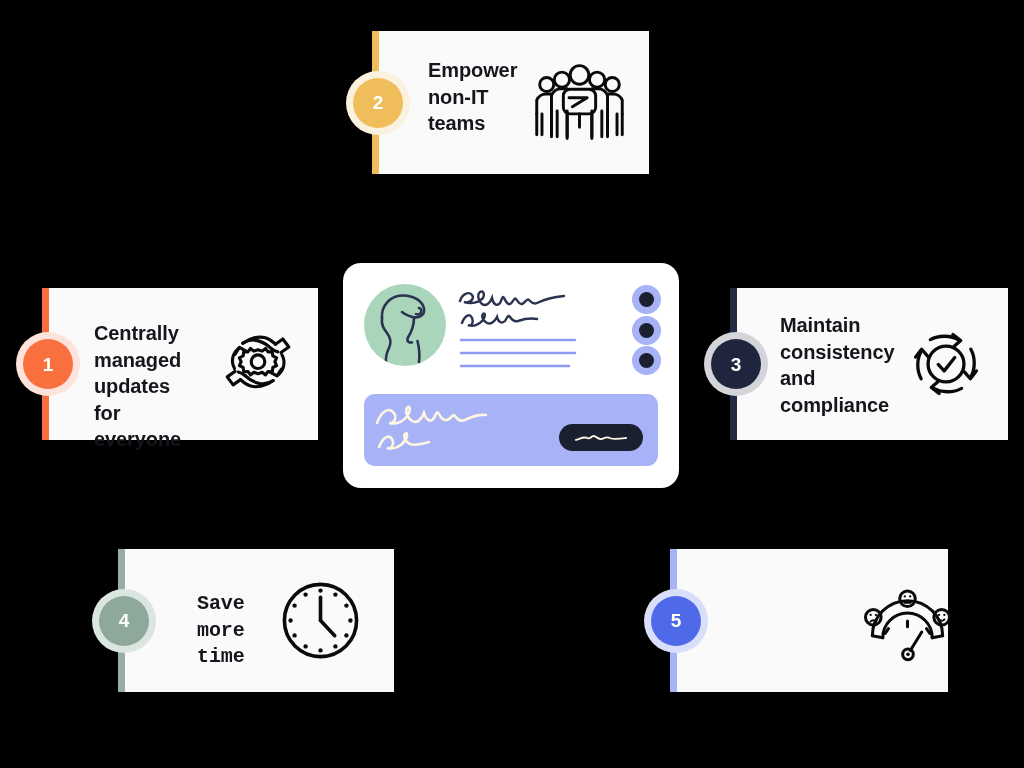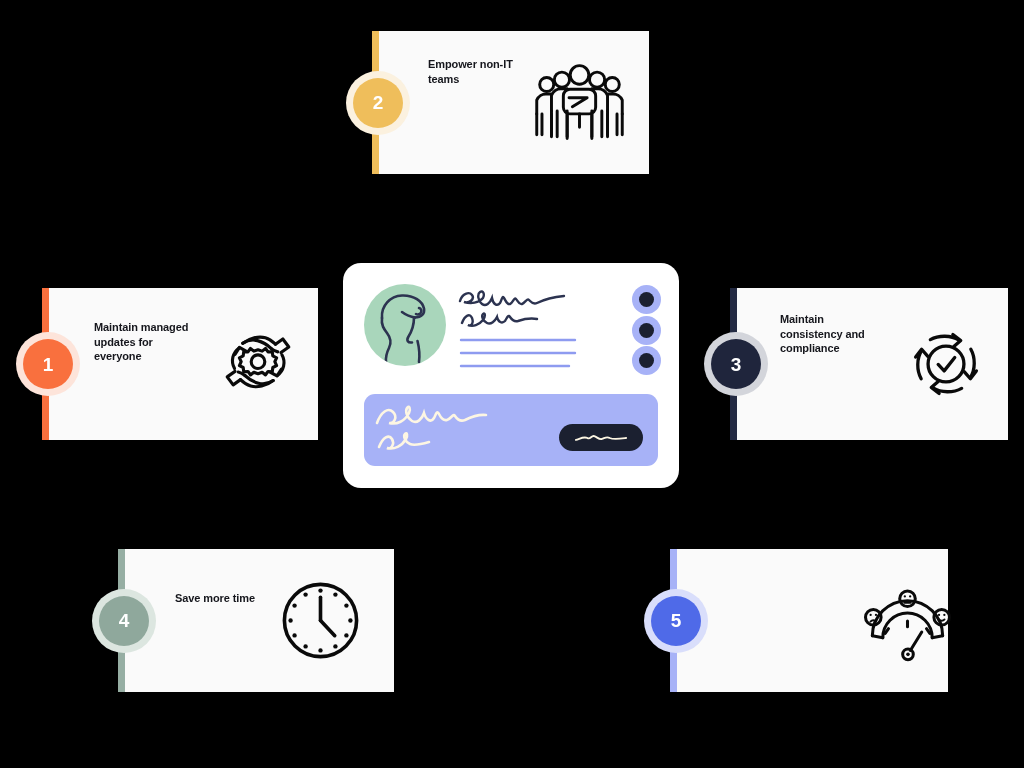--- a/index.html
+++ b/index.html
@@ -43,21 +43,21 @@
     border-radius:50%;
     display:flex; align-items:center; justify-content:center;
     color:#ffffff;
     font-weight:bold;
     font-size:19px;
     line-height:1;
     z-index:2;
   }
   .card .label {
     position:absolute;
-    font-size:11px;
+    font-size:20px;
     font-weight:bold;
     color:#15161C;
     line-height:1.33;
     letter-spacing:-0.1px;
   }
   .card .pic {
     position:absolute;
     display:flex; align-items:center; justify-content:center;
   }
 
@@ -84,21 +84,21 @@
   #card3 .halo { width:64px; height:64px; background:#D3D5DB; }
   #card3 .badge { width:50px; height:50px; background:#1F253C; }
   #card3 .label { left:50px; top:24px; width:102px; }
   #card3 .pic { left:170px; top:30px; width:92px; height:92px; }
 
   #card4 { left:118px; top:549px; width:276px; height:143px; }
   #card4 .bar { left:0px; background:#96AEA3; }
   #card4 .badge-wrap { left:-26px; top:50%; transform:translateY(-50%); width:64px; height:64px; }
   #card4 .halo { width:64px; height:64px; background:#DCE6E0; }
   #card4 .badge { width:50px; height:50px; background:#8FA89C; }
-  #card4 .label { left:57px; top:42px; width:80px; }
+  #card4 .label { left:79px; top:42px; width:80px;font-family:Liberation Mono, monospace; }
   #card4 .pic { left:155px; top:24px; width:95px; height:95px; }
 
   #card5 { left:670px; top:549px; width:278px; height:143px; }
   #card5 .bar { left:0px; background:#A7B2F7; }
   #card5 .badge-wrap { left:-26px; top:50%; transform:translateY(-50%); width:64px; height:64px; }
   #card5 .halo { width:64px; height:64px; background:#D9DEFB; }
   #card5 .badge { width:50px; height:50px; background:#4F6AE8; }
   #card5 .label { left:64px; top:34px; width:105px; }
   #card5 .pic { left:190px; top:26px; width:95px; height:95px; }
 
@@ -158,21 +158,21 @@
 <body>
 
 <div id="stage">
 
   <div class="card" id="card1">
     <div class="bar"></div>
     <div class="badge-wrap">
       <div class="halo"></div>
       <div class="badge">1</div>
     </div>
-    <div class="label">Maintain managed updates for everyone</div>
+    <div class="label">Centrally managed updates for everyone</div>
     <div class="pic">
       <svg viewBox="0 0 100 100" width="92" height="92" fill="none" stroke="#0A0A0A" stroke-width="3.4" stroke-linecap="round" stroke-linejoin="round">
 
         <path d="M50 34.5 L54.5 36 L58.2 33.1 L60.9 36.9 L65.5 36.6 L66.1 41.2 L70.2 43.3 L68.3 47.5 L70.2 51.7 L66.1 53.8 L65.5 58.4 L60.9 58.1 L58.2 61.9 L54.5 59 L50 60.5 L45.5 59 L41.8 61.9 L39.1 58.1 L34.5 58.4 L33.9 53.8 L29.8 51.7 L31.7 47.5 L29.8 43.3 L33.9 41.2 L34.5 36.6 L39.1 36.9 L41.8 33.1 L45.5 36 Z"></path>
         <circle cx="50" cy="47.5" r="7.4"></circle>
 
         <path d="M33.5 27.5 C41 21.5 51 19.5 58 21.5 C62.5 22.8 66 25.5 69 28.5"></path>
         <path d="M33.5 27.5 C38 24.5 44 23.2 49.5 24.6 C55 26 60 29 64.2 33"></path>
         <path d="M69 28.5 L77 22.8 L83.5 31.5 L75 37.5"></path>
         <path d="M64.2 33 C66.5 34.8 68.8 36.4 71.5 36.8"></path>

